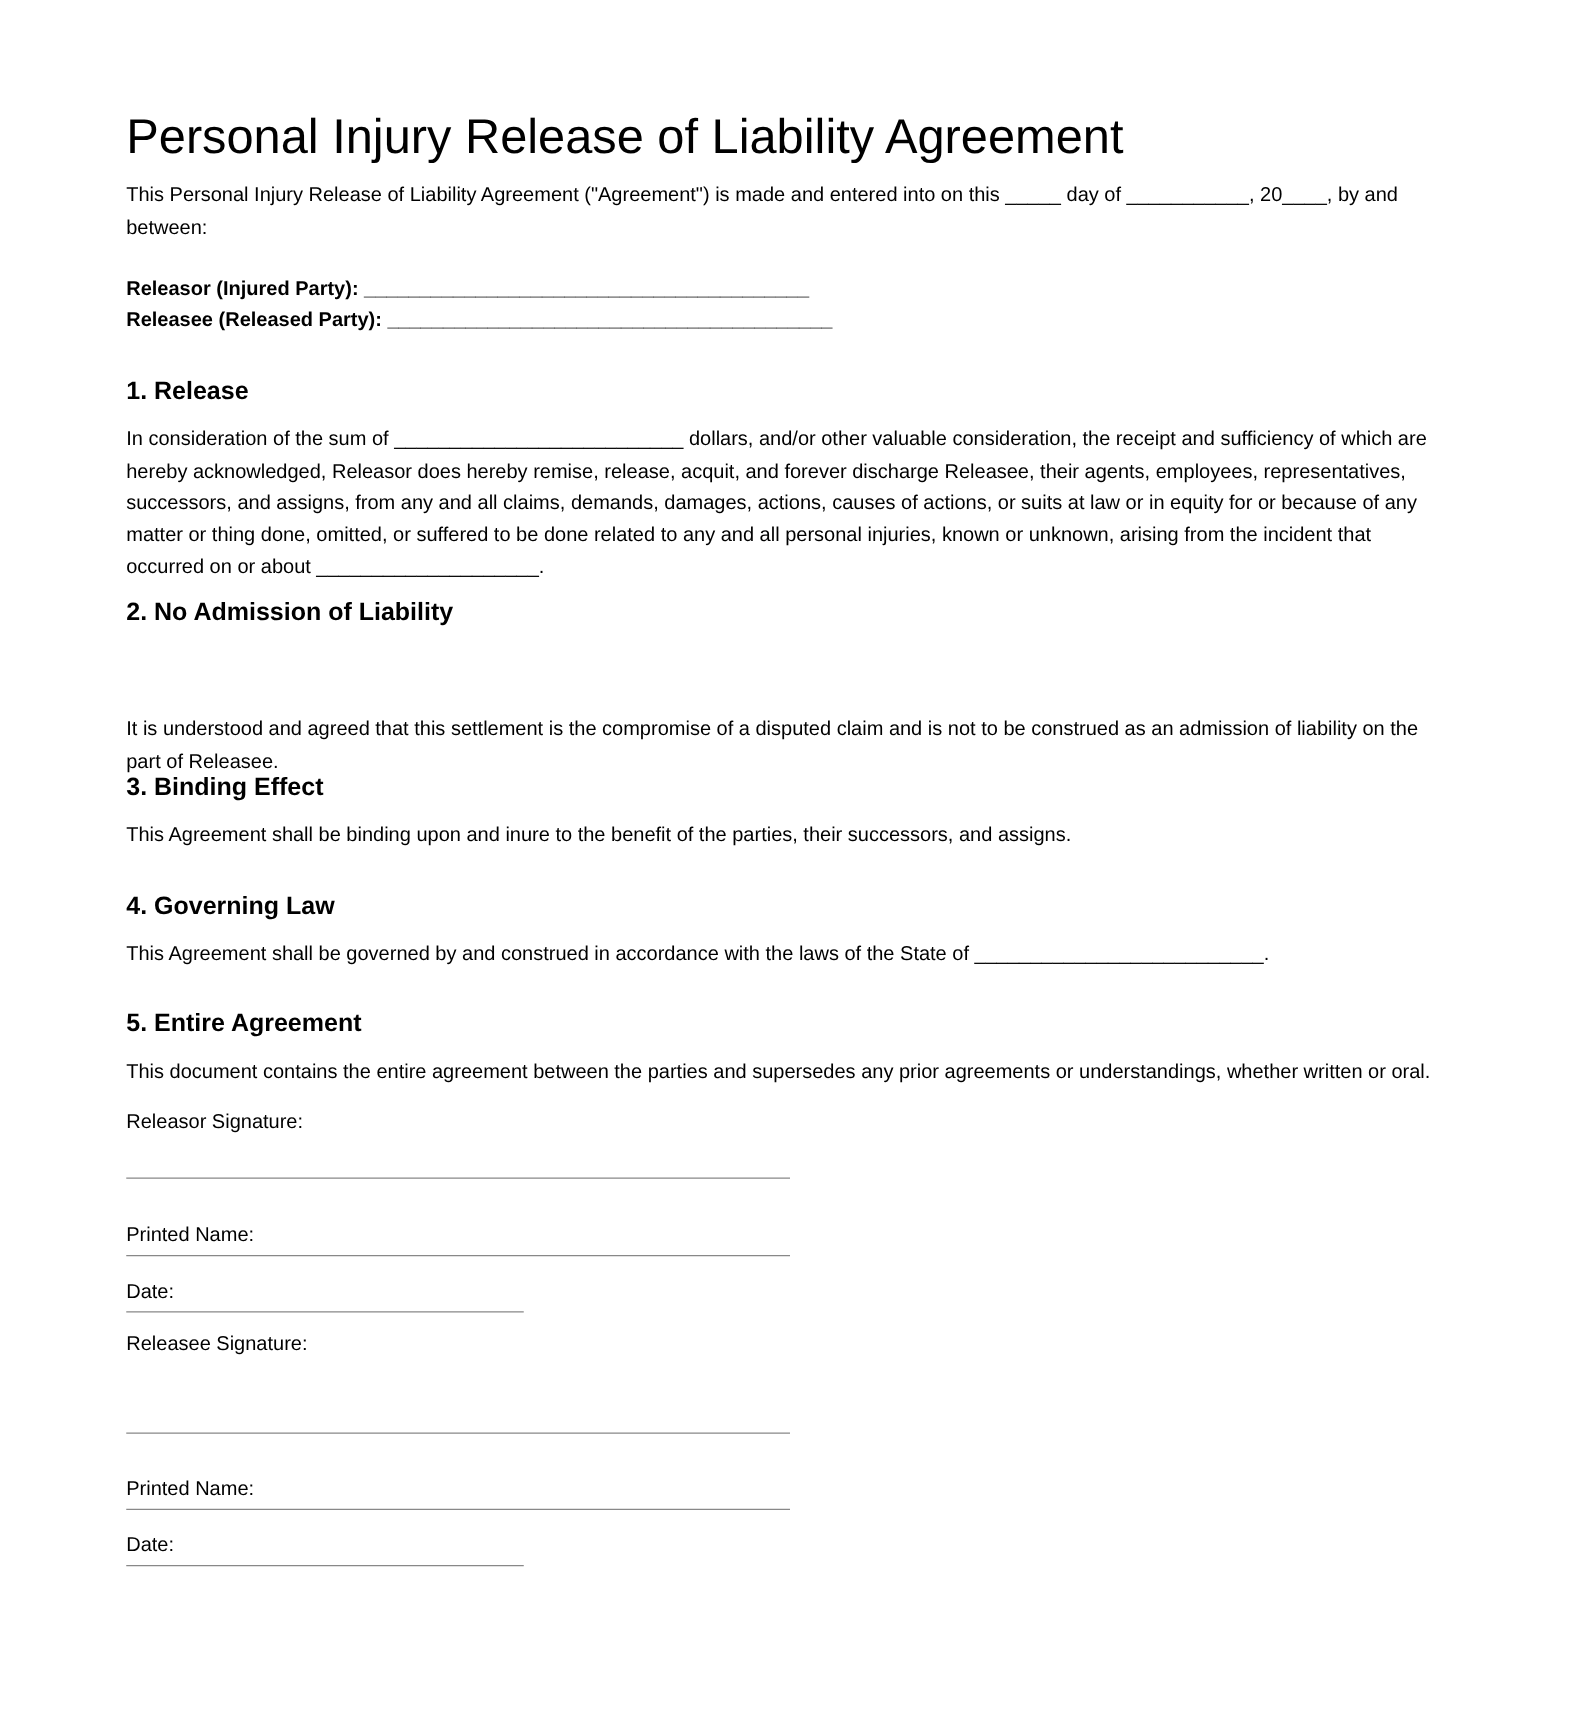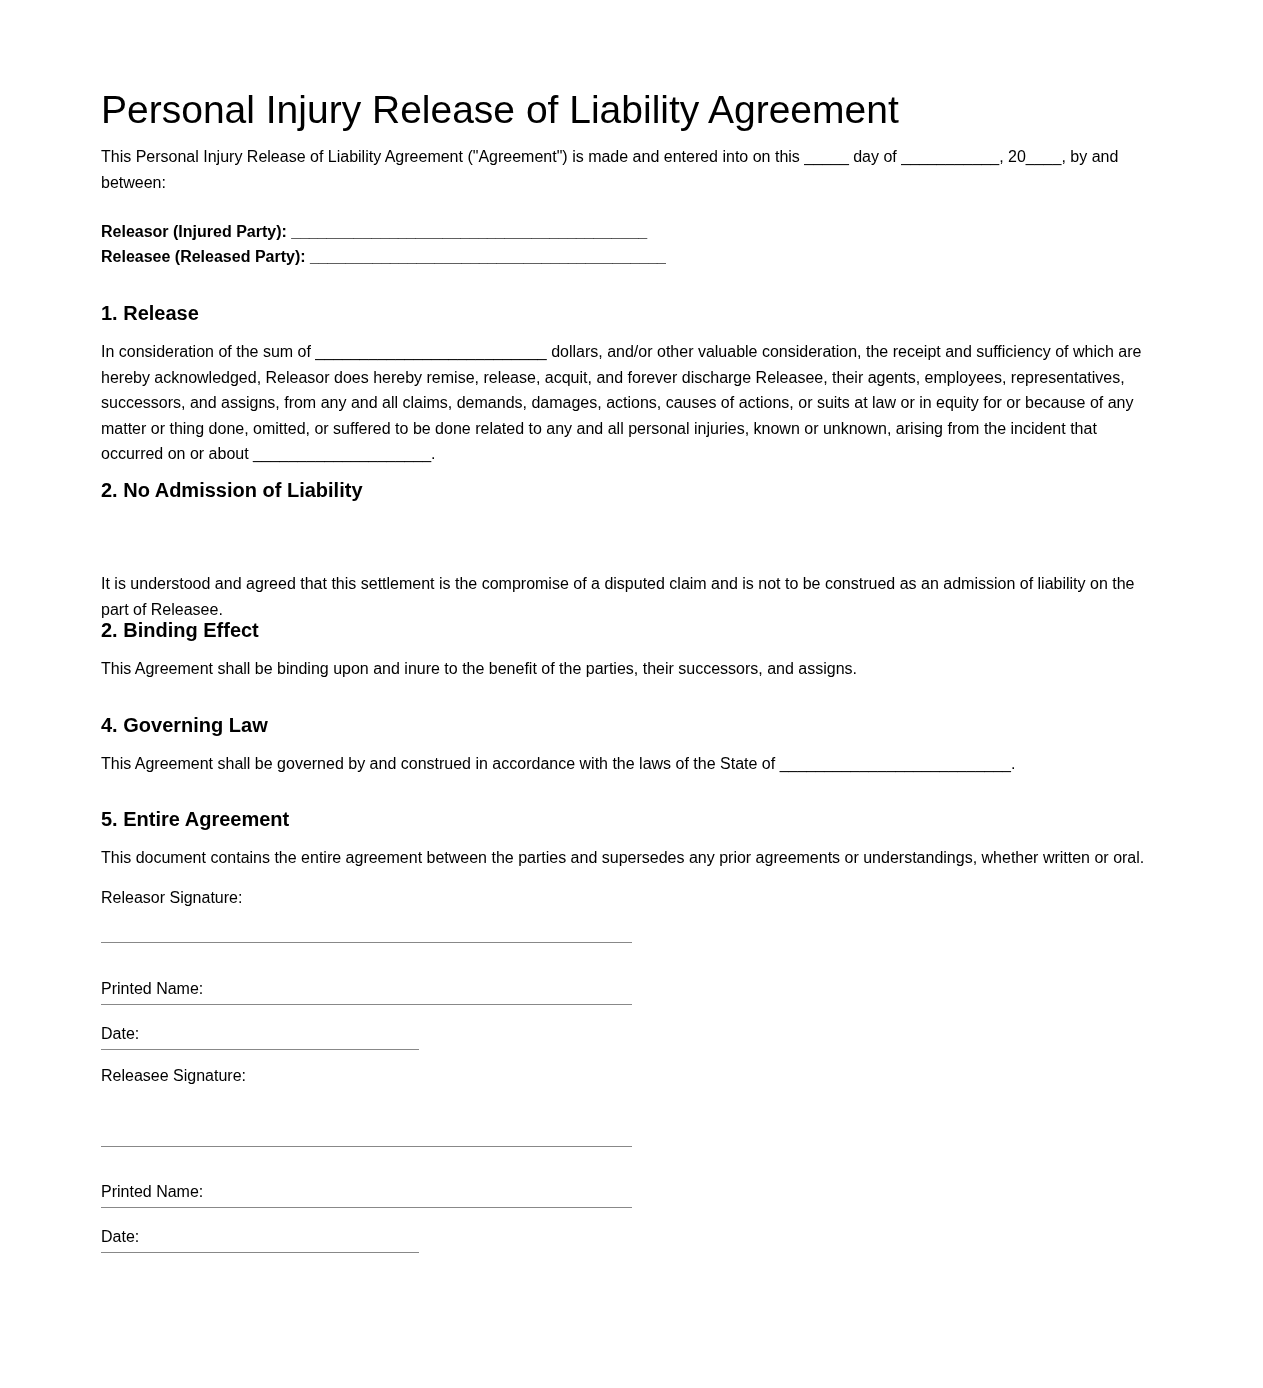--- a/index.html
+++ b/index.html
@@ -85,21 +85,21 @@
     <div>Releasor (Injured Party): ________________________________________</div>
     <div>Releasee (Released Party): ________________________________________</div>
   </div>
 
   <h2 class="h" style="top:301px;">1. Release</h2>
   <p class="para" style="top:339px; width:1055px;">In consideration of the sum of __________________________ dollars, and/or other valuable consideration, the receipt and sufficiency of which are hereby acknowledged, Releasor does hereby remise, release, acquit, and forever discharge Releasee, their agents, employees, representatives, successors, and assigns, from any and all claims, demands, damages, actions, causes of actions, or suits at law or in equity for or because of any matter or thing done, omitted, or suffered to be done related to any and all personal injuries, known or unknown, arising from the incident that occurred on or about ____________________.</p>
 
   <h2 class="h" style="top:478px;">2. No Admission of Liability</h2>
   <p class="para" style="top:536px; width:1045px;margin-top:35px;">It is understood and agreed that this settlement is the compromise of a disputed claim and is not to be construed as an admission of liability on the part of Releasee.</p>
 
-  <h2 class="h" style="top:618px;">2. Binding Effect</h2>
+  <h2 class="h" style="top:618px;">3. Binding Effect</h2>
   <p class="para" style="top:656px;">This Agreement shall be binding upon and inure to the benefit of the parties, their successors, and assigns.</p>
 
   <h2 class="h" style="top:713px;">4. Governing Law</h2>
   <p class="para" style="top:751px;">This Agreement shall be governed by and construed in accordance with the laws of the State of __________________________.</p>
 
   <h2 class="h" style="top:807px;">5. Entire Agreement</h2>
   <p class="para" style="top:845px; width:1070px; white-space:nowrap;">This document contains the entire agreement between the parties and supersedes any prior agreements or understandings, whether written or oral.</p>
 
   <div>
     <span class="label" style="top:888px;">Releasor Signature:</span>

